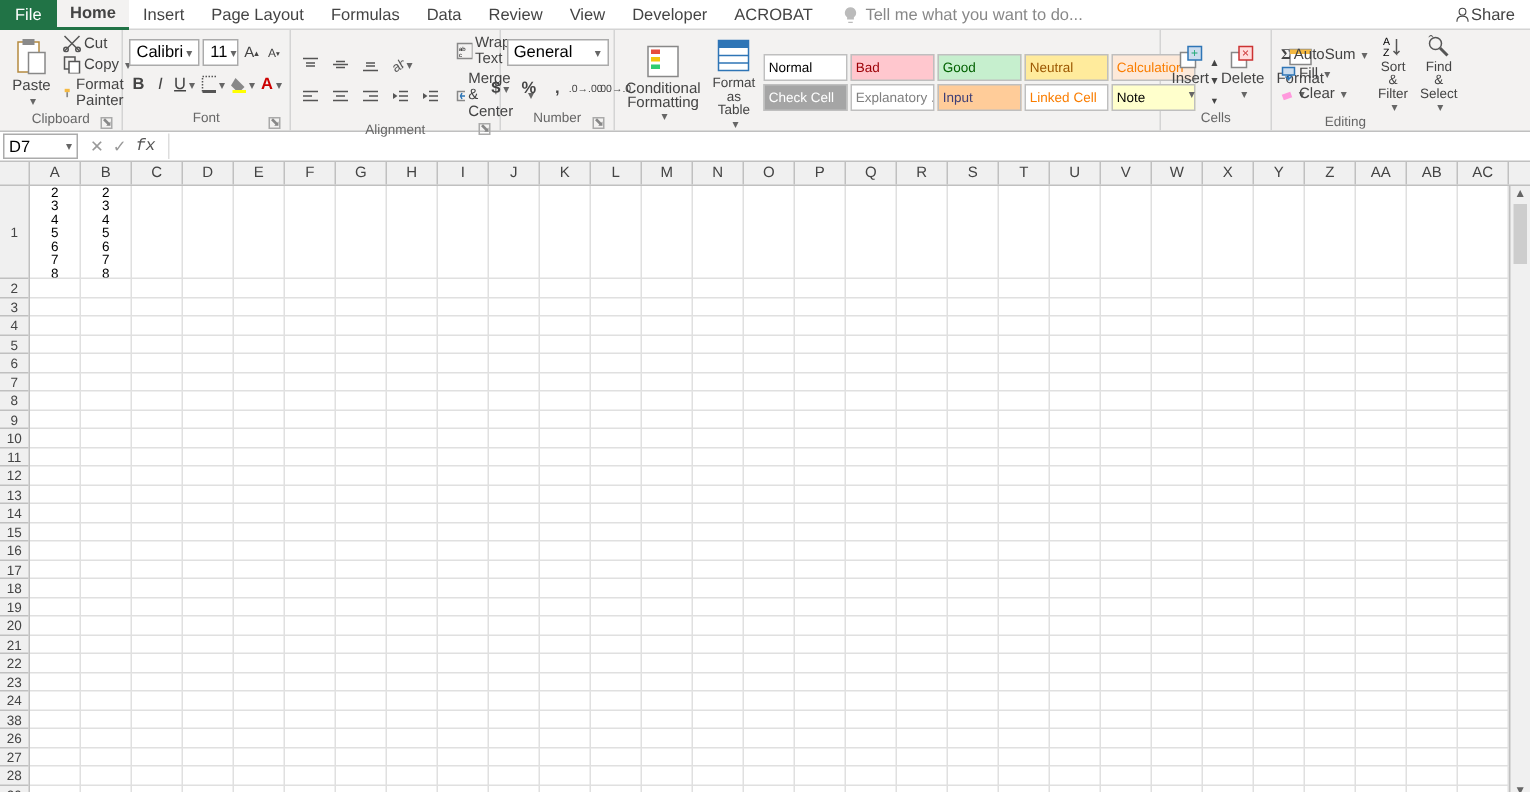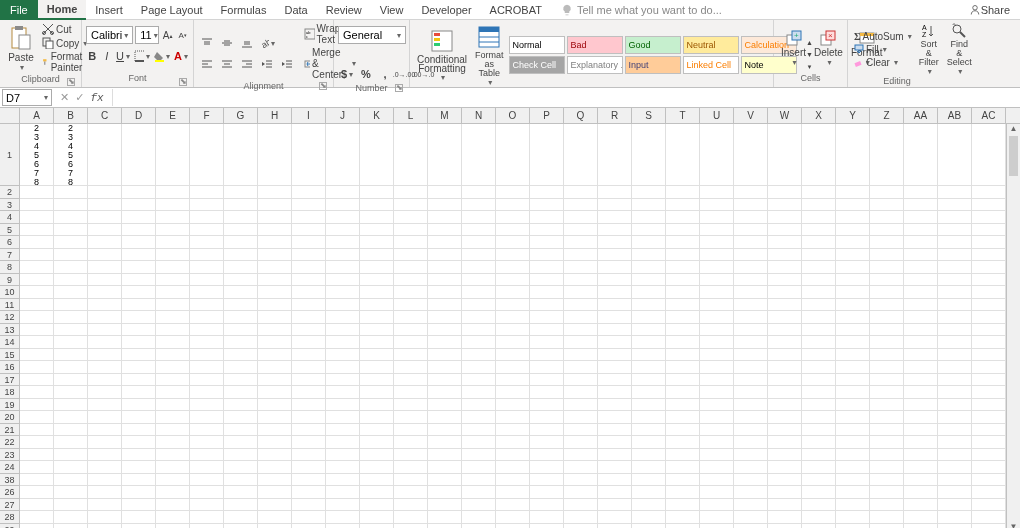--- a/index.html
+++ b/index.html
@@ -273,21 +273,21 @@
             </svg>
             <span>Merge &amp; Center</span>
             <span class="dd">▾</span>
           </div>
       </div>
     </div>
     <div class="group-label"><span>Alignment</span><span class="dlg">⬊</span></div>
   </div>
 
   <div class="group" style="width:76px">
-    <div class="group-body" style="flex-direction:column;align-items:flex-start;gap:21px;padding-top:4px">
+    <div class="group-body" style="flex-direction:column;align-items:center;gap:6px;padding-top:4px">
       <div class="sel" style="width:68px">
           <span>General</span>
           <span class="dd">▾</span>
         </div>
       <div style="display:flex;gap:1px">
         <div class="icon-btn">
             <b>$</b>
             <span class="dd">▾</span>
           </div>
         <div class="icon-btn">

